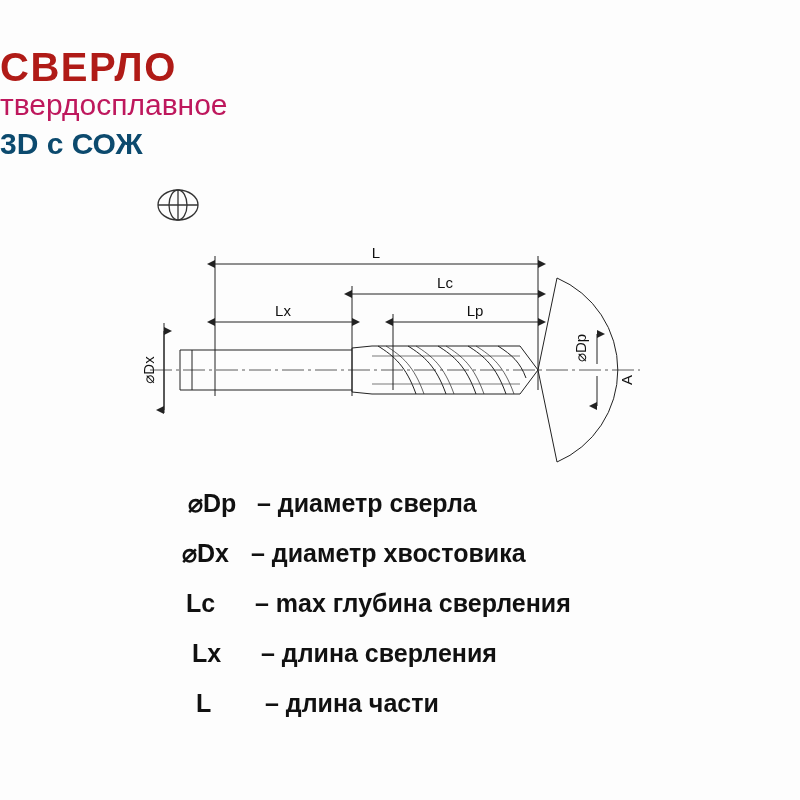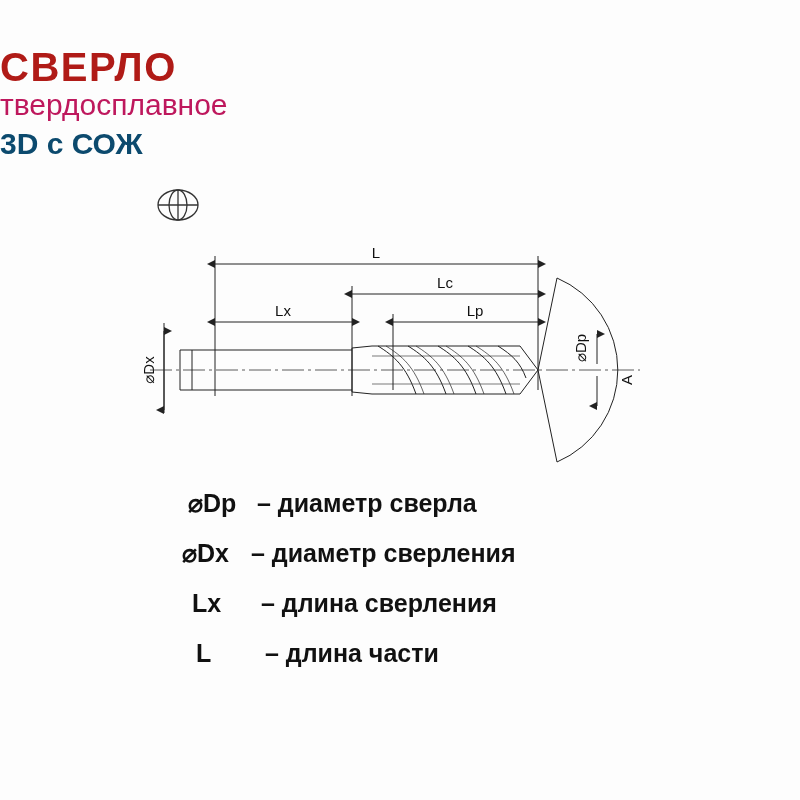--- a/index.html
+++ b/index.html
@@ -199,24 +199,28 @@
 
   <div class="legend">
 
     <div class="legend-row r1">
       <span class="sym">⌀Dp</span>
       <span>– диаметр сверла</span>
     </div>
 
     <div class="legend-row r2">
       <span class="sym">⌀Dx</span>
-      <span>– диаметр сверления</span>
-    </div>
-
-
+      <span>– диаметр хвостовика</span>
+    </div>
+
+
+    <div class="legend-row r4">
+      <span class="sym">Lc</span>
+      <span>– max глубина сверления</span>
+    </div>
 
     <div class="legend-row r5">
       <span class="sym">Lx</span>
       <span>– длина сверления</span>
     </div>
 
     <div class="legend-row r6">
       <span class="sym">L</span>
       <span>– длина части</span>
     </div>

